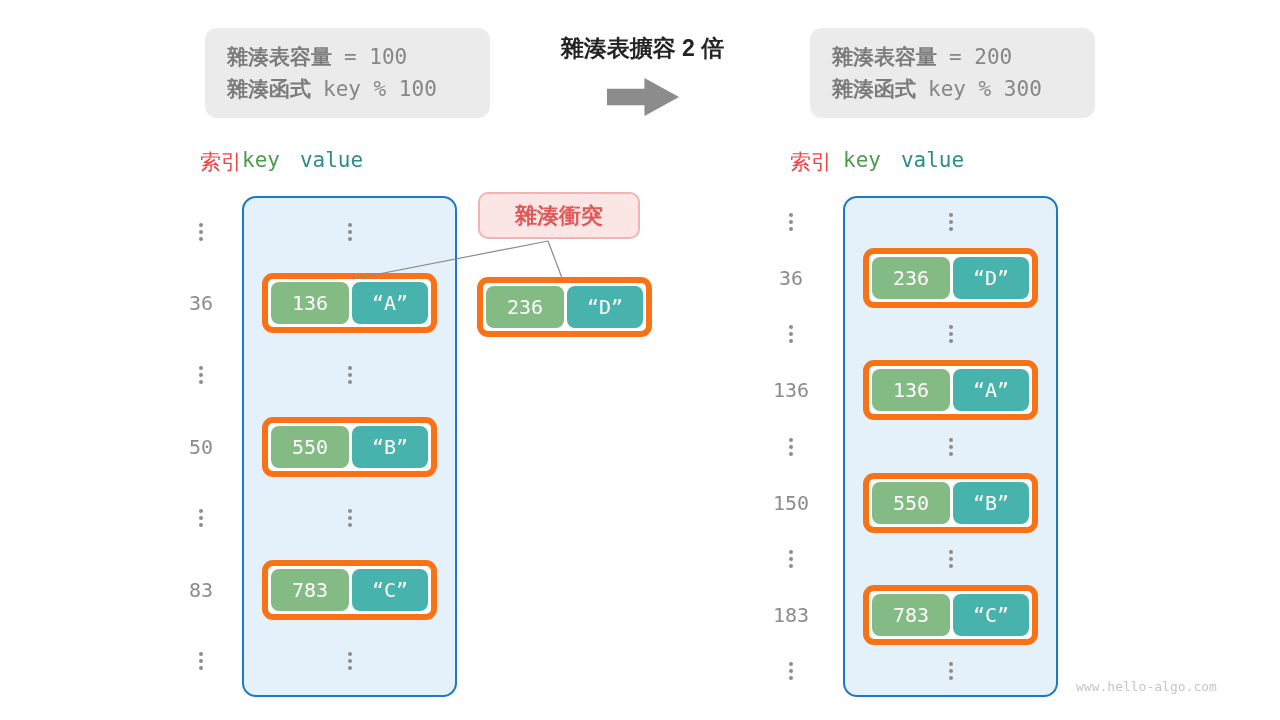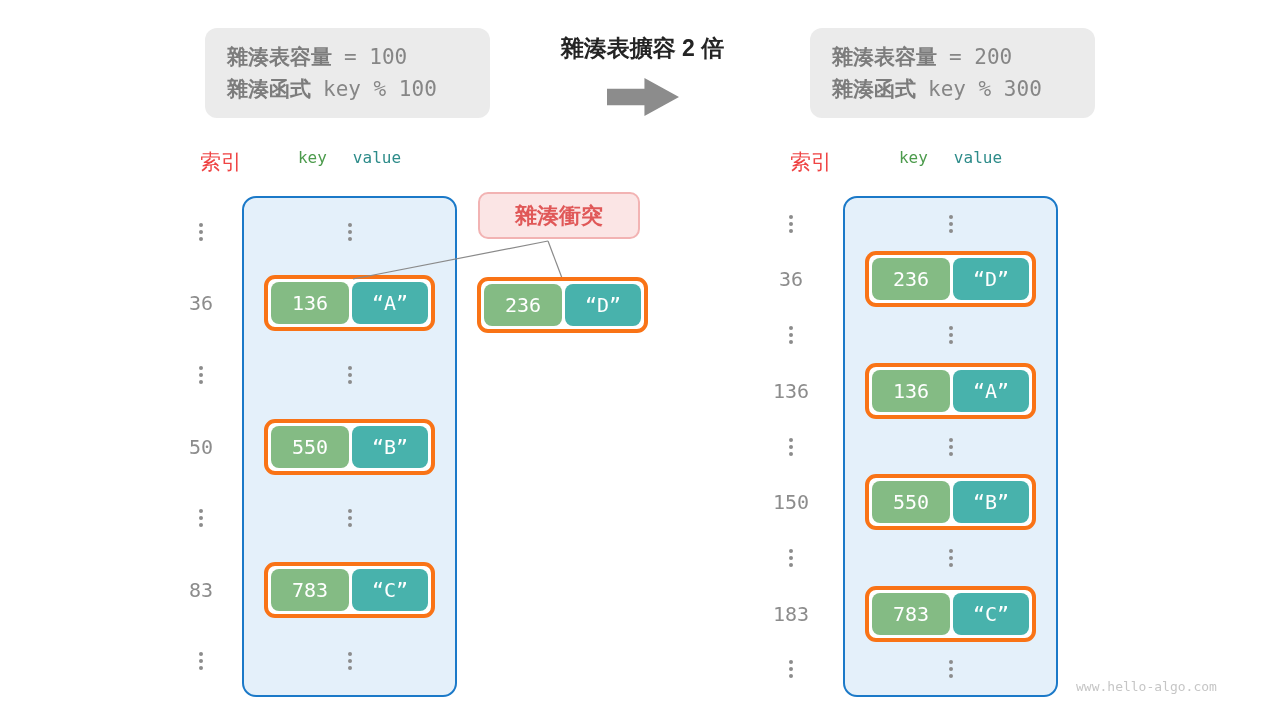--- a/index.html
+++ b/index.html
@@ -37,39 +37,39 @@
   .side.left  { left:160px; width:300px; }
   .side.right { left:750px; width:310px; }
   .table-bg {
     position:absolute; top:0; width:215px; height:501px;
     background:#E4F0FA; border:2.5px solid #1B79C8; border-radius:14px;
   }
   .side.left  .table-bg { left:82px; }
   .side.right .table-bg { left:93px; }
   .header-row { position:absolute; top:-48px; left:0; right:0; height:30px; display:flex; }
   .index-header { width:82px; text-align:right; font-size:21px; color:#ef4444; }
-  .kv-header { width:215px; display:flex; justify-content:center; gap:26px; font-size:16px; }
+  .kv-header { width:215px; display:flex; gap:20px; font-size:21px; }
   .side.right .kv-header { margin-left:11px; }
   .key-header   { color:#4C9B4C; }
   .value-header { color:#2E8C8A; }
 
   .rows { position:absolute; inset:0; display:flex; flex-direction:column; }
   .row  { flex:1 1 0; display:flex; align-items:center; position:relative; z-index:4; }
   .index-cell { width:82px; display:flex; justify-content:center; align-items:center;
                 font-size:20px; color:#8C8C8C; }
   .content-cell { width:215px; display:flex; justify-content:center; align-items:center; }
   .side.right .content-cell { margin-left:11px; }
 
   
   .dots { display:flex; flex-direction:column; gap:3px; }
   .dots i { width:4px; height:4px; border-radius:50%; background:#8C8C8C; display:block; }
 
   
   .pair {
-    display:flex; gap:3px; background:#ffffff; border:4px solid #f97316;
+    display:flex; gap:3px; background:#ffffff; border:6px solid #f97316;
     border-radius:11px; padding:3px;
   }
   .pair .kbox, .pair .vbox {
     height:42px; border-radius:8px; display:flex; align-items:center; justify-content:center;
     color:#ffffff; font-family:"DejaVu Sans Mono", monospace; font-size:20px;
   }
   .pair .kbox { width:78px; background:#84BB84; }
   .pair .vbox { width:76px; background:#48B2AC; }
 
   

